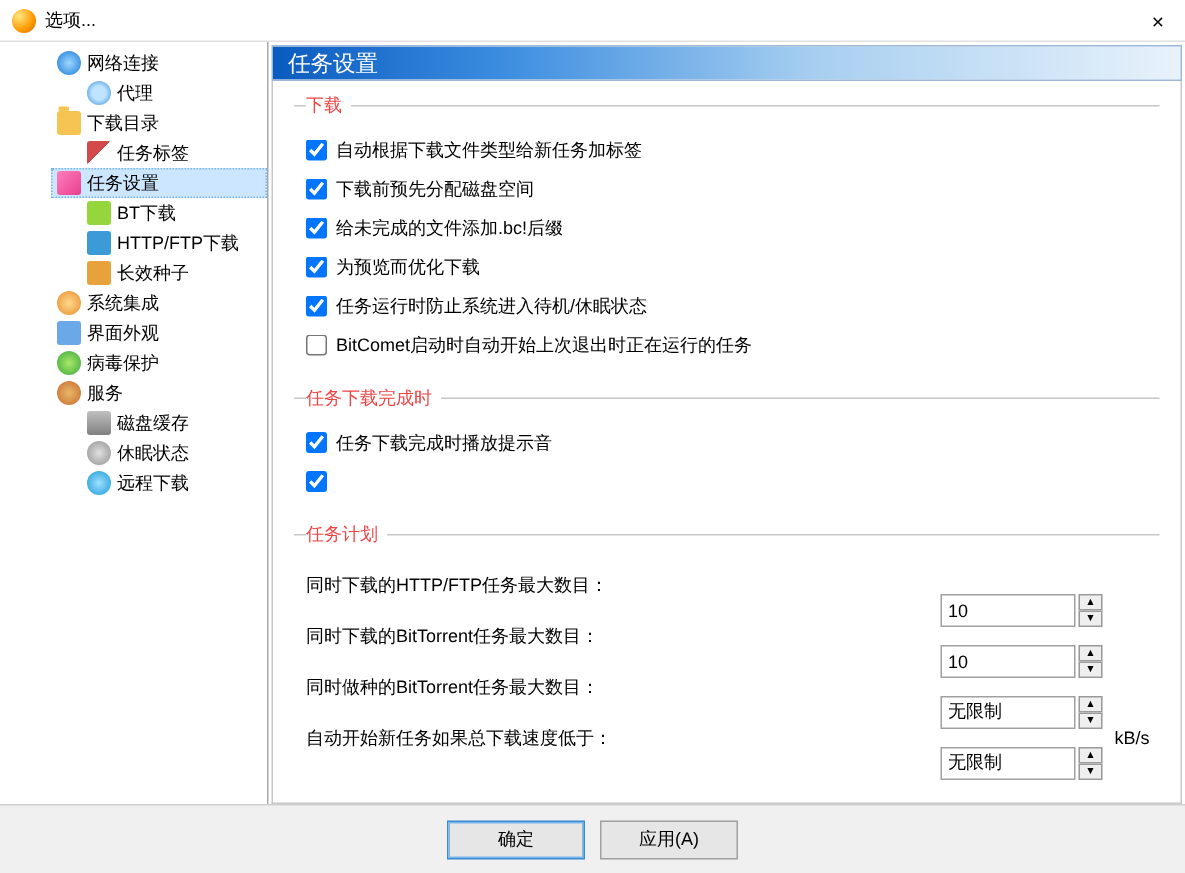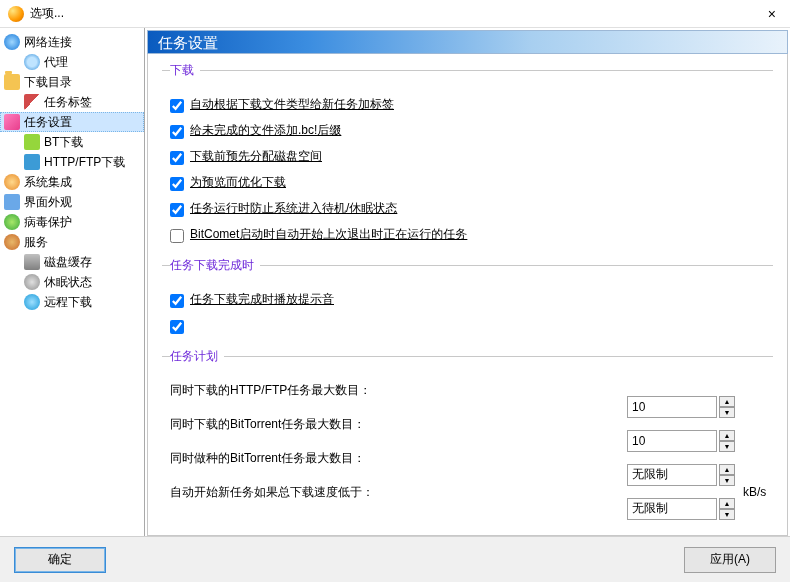--- a/index.html
+++ b/index.html
@@ -34,20 +34,21 @@
   .titlebar .close {
     font-size: 14px;
     padding: 0 6px;
     cursor: default;
   }
   
   .body {
     flex: 1;
     display: flex;
     overflow: hidden;
+    padding-left: 34px;
   }
   .sidebar {
     width: 145px;
     background: #fff;
     border-right: 1px solid #a9a9a9;
     overflow-y: auto;
     padding-top: 4px;
   }
   .tree { list-style: none; margin: 0; padding: 0; }
   .tree ul { list-style: none; margin: 0; padding: 0; }
@@ -116,27 +117,26 @@
     background: #fff;
   }
   fieldset {
     border: none;
     border-top: 1px solid #c8c8c8;
     margin: 0 0 10px 0;
     padding: 8px 0 4px 8px;
   }
   legend {
     padding: 0 6px 0 0;
-    color: #6d28d9;
+    color: #ef4444;
   }
   .check-row {
     display: flex;
-    align-items: flex-end;
+    align-items: center;
     height: 26px;
-    text-decoration: underline;
   }
   .check-row input[type=checkbox] {
     width: 14px; height: 14px;
     margin: 0 6px 0 0;
   }
   .field-row {
     display: flex;
     align-items: center;
     height: 34px;
   }
@@ -165,21 +165,21 @@
     background: #efefef;
     font-size: 7px;
     line-height: 7px;
     padding: 0;
   }
   .unit { margin-left: 6px; width: 30px; }
   
   .footer {
     height: 46px;
     display: flex;
-    justify-content: space-between;
+    justify-content: center;
     align-items: center;
     gap: 10px;
     padding: 0 14px;
     background: #f0f0f0;
     border-top: 1px solid #d0d0d0;
   }
   .footer button {
     width: 92px;
     height: 26px;
     border: 1px solid #a0a0a0;
@@ -243,20 +243,26 @@
                 <span class="icon ic-bt"></span>
                 <span>BT下载</span>
               </div>
             </li>
             <li>
               <div class="node lvl1">
                 <span class="icon ic-http"></span>
                 <span>HTTP/FTP下载</span>
               </div>
             </li>
+            <li>
+              <div class="node lvl1">
+                <span class="icon ic-seed"></span>
+                <span>长效种子</span>
+              </div>
+            </li>
           </ul>
         </li>
         <li>
           <div class="node">
             <span class="icon ic-sys"></span>
             <span>系统集成</span>
           </div>
         </li>
         <li>
           <div class="node">
@@ -307,25 +313,25 @@
 
       <fieldset>
         <legend>下载</legend>
         <div id="checks-download">
             <label class="check-row">
               <input type="checkbox" checked="" style="">
               <span>自动根据下载文件类型给新任务加标签</span>
             </label>
             <label class="check-row">
               <input type="checkbox" checked="" style="">
+              <span>下载前预先分配磁盘空间</span>
+            </label>
+            <label class="check-row">
+              <input type="checkbox" checked="" style="">
               <span>给未完成的文件添加.bc!后缀</span>
-            </label>
-            <label class="check-row">
-              <input type="checkbox" checked="" style="">
-              <span>下载前预先分配磁盘空间</span>
             </label>
             <label class="check-row">
               <input type="checkbox" checked="" style="">
               <span>为预览而优化下载</span>
             </label>
             <label class="check-row">
               <input type="checkbox" checked="" style="">
               <span>任务运行时防止系统进入待机/休眠状态</span>
             </label>
             <label class="check-row">

